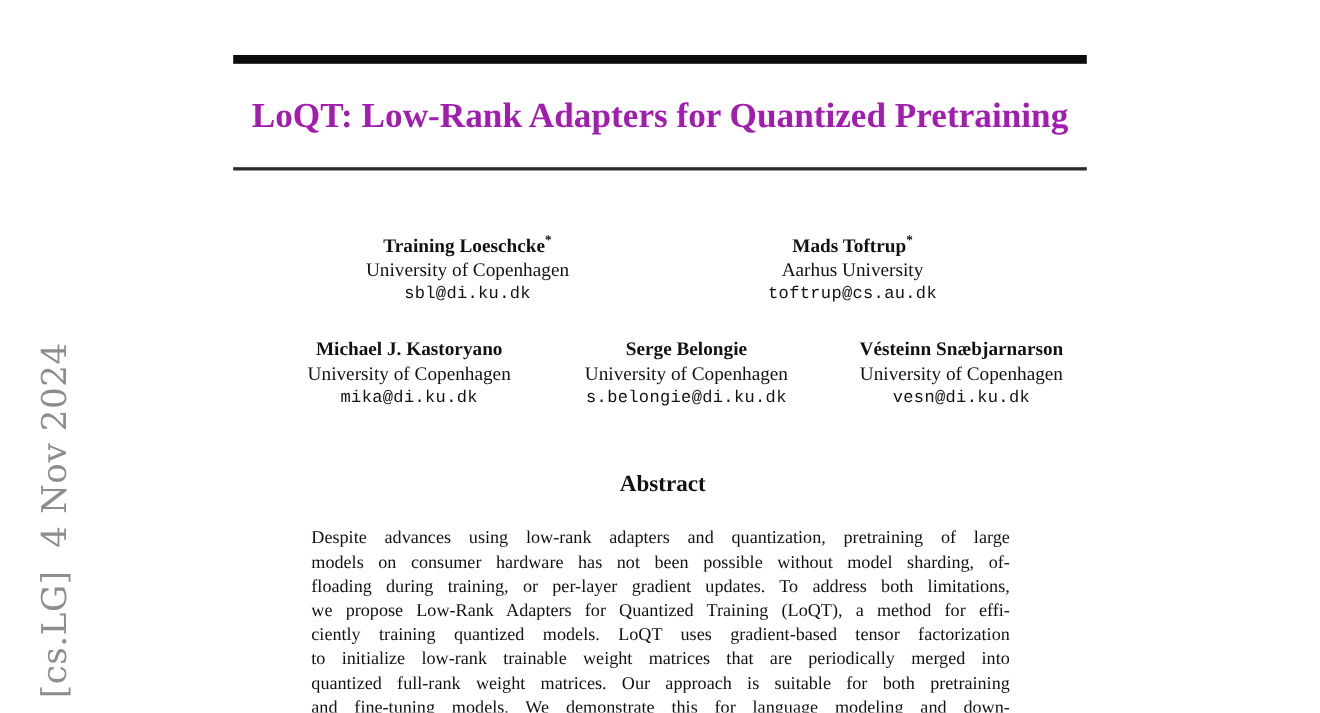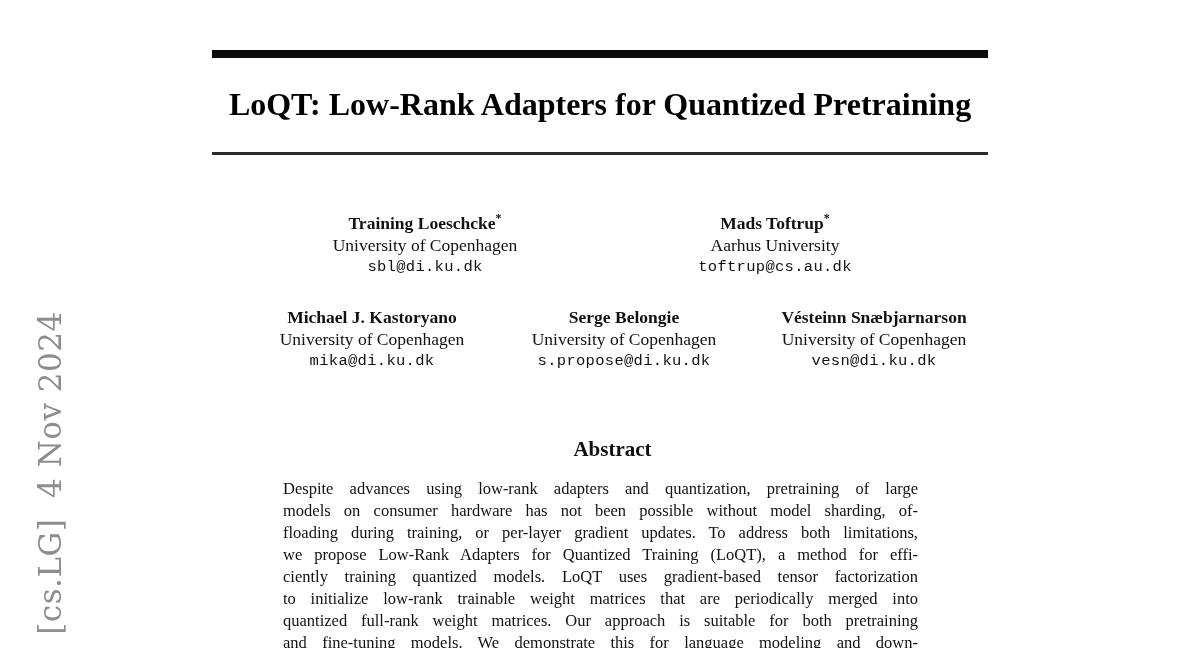--- a/index.html
+++ b/index.html
@@ -42,21 +42,21 @@
   .title {
     position: absolute;
     left: 212px;
     top: 84px;
     width: 776px;
     margin: 0;
     text-align: center;
     font-size: 32px;
     font-weight: bold;
     line-height: 40px;
-    color: #000000;
+    color: #a21caf;
     white-space: nowrap;
   }
   .author-block {
     position: absolute;
     transform: translateX(-50%);
     text-align: center;
     line-height: 22px;
     white-space: nowrap;
   }
   .author-block .name { font-size: 17.5px; font-weight: bold; }
@@ -67,21 +67,21 @@
     font-size: 15.5px;
     letter-spacing: 0.3px;
   }
   .row1 { top: 207px; }
   .row2 { top: 306px; margin-left: 24px; }
   .abstract-heading {
     position: absolute;
     left: 283px;
     top: 425px;
     width: 635px;
-    margin: 12px;
+    margin: 2px;
     text-align: center;
     font-size: 21px;
     font-weight: bold;
     line-height: 24px;
   }
   .abstract-body {
     position: absolute;
     left: 283px;
     top: 478px;
     width: 635px;
@@ -122,21 +122,21 @@
 
   <div class="author-block row2" style="left:348px">
     <div class="name">Michael J. Kastoryano</div>
     <div class="affil">University of Copenhagen</div>
     <div class="email">mika@di.ku.dk</div>
   </div>
 
   <div class="author-block row2" style="left:600px">
     <div class="name">Serge Belongie</div>
     <div class="affil">University of Copenhagen</div>
-    <div class="email">s.propose@di.ku.dk</div>
+    <div class="email">s.belongie@di.ku.dk</div>
   </div>
 
   <div class="author-block row2" style="left:850px">
     <div class="name">Vésteinn Snæbjarnarson</div>
     <div class="affil">University of Copenhagen</div>
     <div class="email">vesn@di.ku.dk</div>
   </div>
 
   <h2 class="abstract-heading">Abstract</h2>
 

